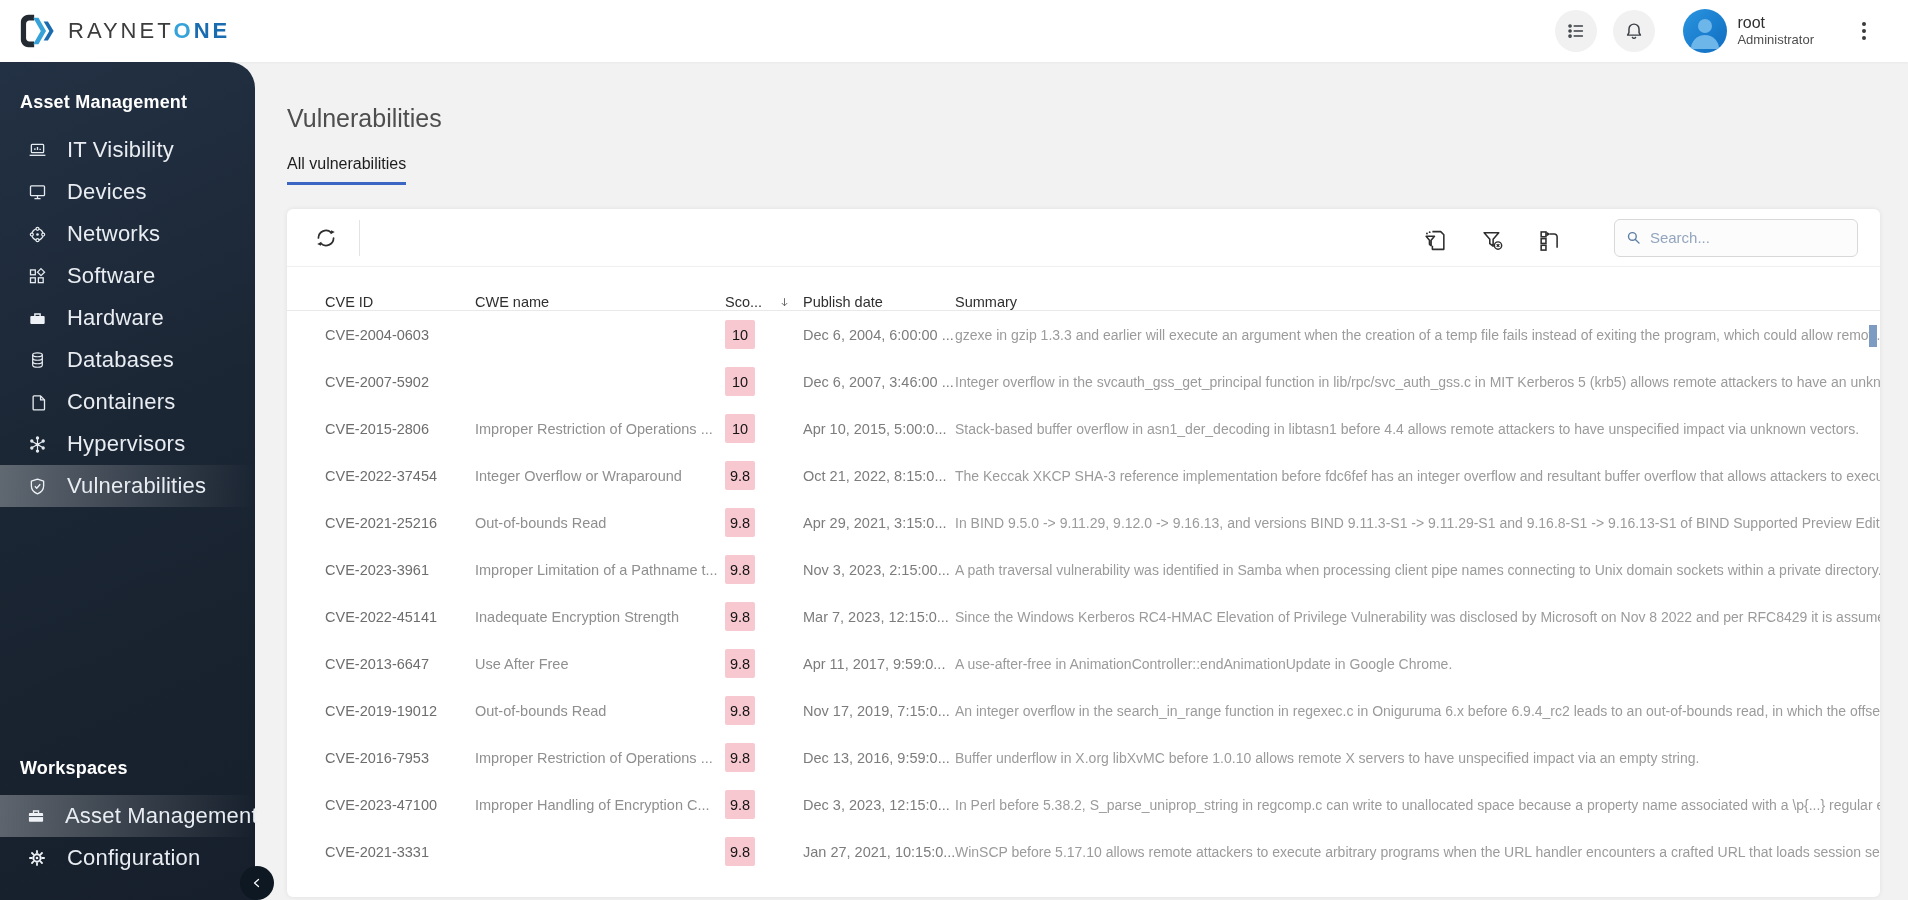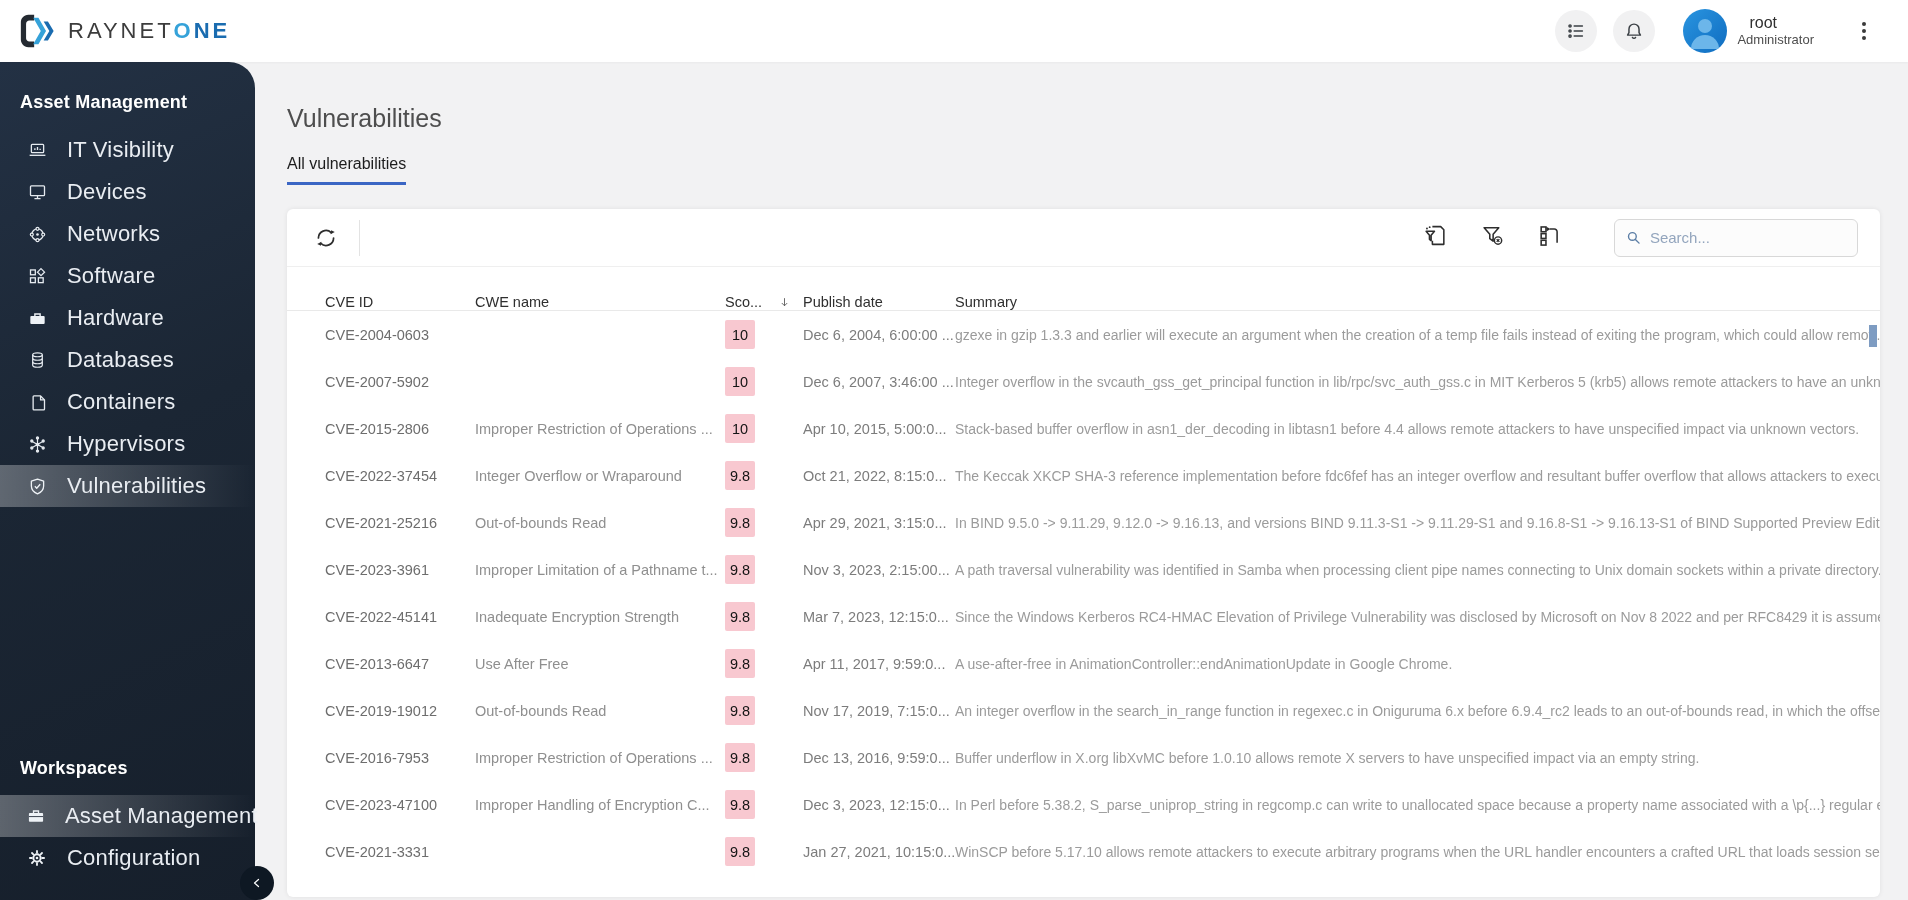--- a/index.html
+++ b/index.html
@@ -14,21 +14,21 @@
   .brand-text { font-size:22px; letter-spacing:3px; font-weight:500; color:#3c3c3c; white-space:nowrap; }
   .brand-text .o  { color:#35a2d9; font-weight:700; }
   .brand-text .ne { color:#1a6cb0; font-weight:700; }
   .top-right { display:flex; align-items:center; }
   .circle-btn { width:42px; height:42px; border-radius:50%; background:#f1f1f2; border:none;
     display:flex; align-items:center; justify-content:center; cursor:pointer; }
   .gap16 { margin-left:16px; } .gap28 { margin-left:28px; } .gap10 { margin-left:10px; } .gap42 { margin-left:42px; }
   .avatar { width:44px; height:44px; border-radius:50%; background:linear-gradient(135deg,#2a95e0,#0f6cc0);
     display:flex; align-items:center; justify-content:center; cursor:pointer; overflow:hidden; }
   .user-meta { display:flex; flex-direction:column; line-height:1.15; }
-  .user-name { font-size:16px; color:#2f2f2f;margin-left:12px; }
+  .user-name { font-size:16px; color:#2f2f2f; }
   .user-role { font-size:13px; color:#4d4d4d; }
   .kebab { display:flex; flex-direction:column; gap:3px; background:none; border:none; cursor:pointer; padding:6px; }
   .kebab i { width:4px; height:4px; border-radius:50%; background:#3a3a3a; }
 
   
   .sidebar { position:absolute; top:62px; left:0; bottom:0; width:255px;
     background:linear-gradient(155deg,#233144 0%,#1b2634 45%,#161f2b 100%);
     border-top-right-radius:26px; z-index:4; }
   .side-heading { color:#fff; font-weight:700; font-size:18px; margin:30px 0 16px 20px; letter-spacing:.2px; }
   .nav-item { height:42px; display:flex; align-items:center; padding-left:26px; cursor:pointer;
@@ -48,21 +48,21 @@
   .tab { display:inline-block; font-size:16px; color:#1d1d1d; padding-bottom:9px;
     border-bottom:3px solid #3b66c4; cursor:pointer; }
 
   .card { position:relative; margin:24px 28px 0 32px; height:688px; background:#fff;
     border-radius:6px; box-shadow:0 0 5px rgba(0,0,0,.08); overflow:hidden; }
 
   .toolbar { height:58px; display:flex; align-items:center; padding:0 22px; border-bottom:1px solid #efefef; }
   .tool-btn { background:none; border:none; cursor:pointer; display:flex; align-items:center; justify-content:center; padding:4px; }
   .v-div { width:1px; height:36px; background:#e3e3e3; margin-left:16px; }
   .toolbar .spacer { flex:1; }
-  .right-tools { display:flex; align-items:flex-start; gap:24px; }
+  .right-tools { display:flex; align-items:flex-end; gap:24px; }
   .search-box { margin-left:24px; width:244px; height:38px; border:1px solid #d8d8d8; border-radius:6px;
     background:#fcfcfc; display:flex; align-items:center; padding:0 10px; }
   .search-box input { border:none; outline:none; background:transparent; font-size:15px;
     color:#3c4c63; width:100%; margin-left:8px; font-family:"Liberation Sans", sans-serif; }
   .search-box input::placeholder { color:#93a5bd; }
 
   .thead { display:flex; align-items:flex-end; height:44px; border-bottom:1px solid #e9e9e9;
     padding-left:38px; font-size:14.5px; color:#2f2f2f; }
   .col-cve  { flex:0 0 150px; }
   .col-cwe  { flex:0 0 250px; }

